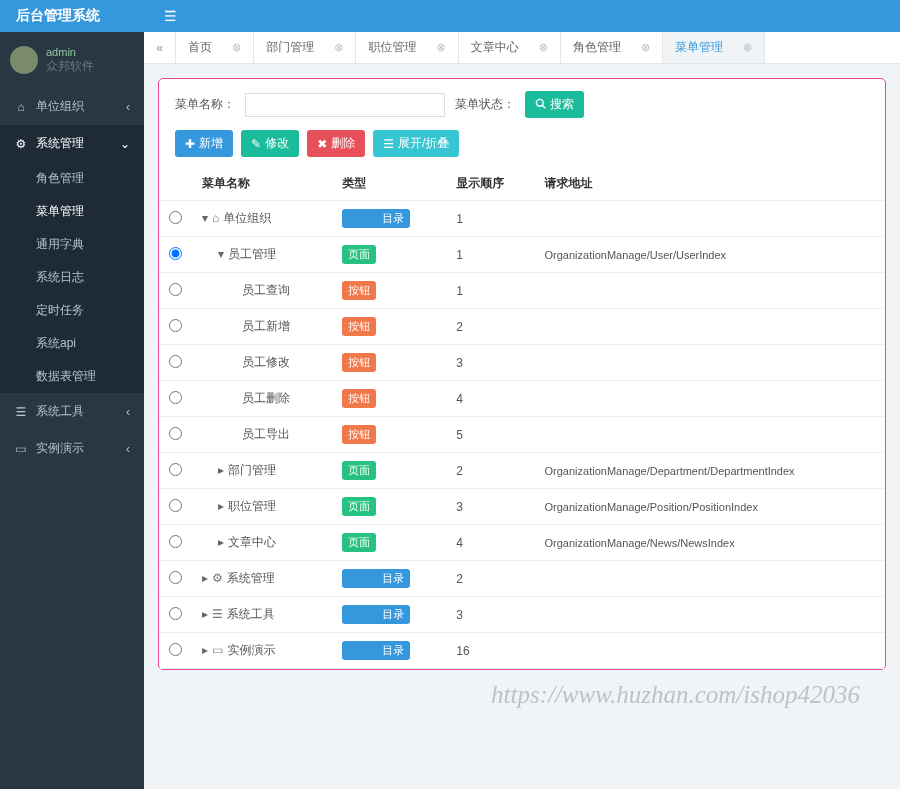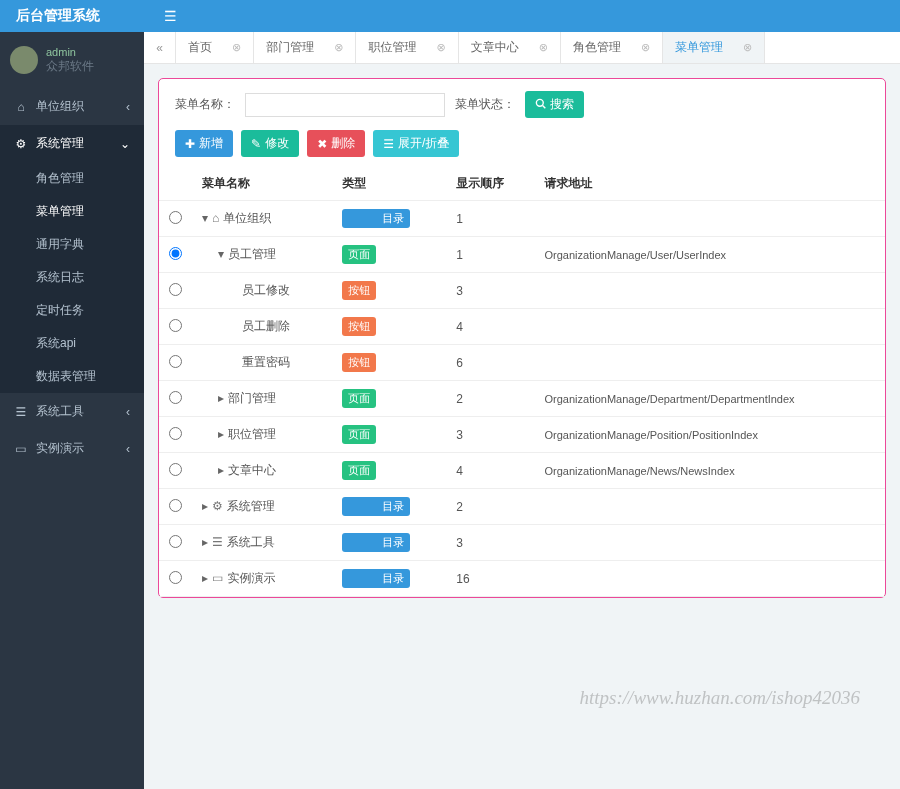--- a/index.html
+++ b/index.html
@@ -61,21 +61,21 @@
 .row-icon { margin-right: 4px; color: #777; }
 .badge { display: inline-block; padding: 2px 6px; border-radius: 3px; color: #fff; font-size: 11px; }
 .badge-blue { background: #3598dc; padding-left: 40px; }
 .badge-green { background: #26c281; }
 .badge-orange { background: #f2784b; }
 .radio-cell { width: 26px; text-align: center; }
 input[type=radio] { cursor: pointer; }
 
 .url-col { color: #555; font-size: 11px; }
 
-.watermark { position: absolute; bottom: 80px; right: 40px; color: rgba(100,100,100,0.35); font-style: italic; font-size: 19px; font-family: Georgia, serif; pointer-events: none; }
+.watermark { position: absolute; bottom: 80px; right: 40px; color: rgba(100,100,100,0.35); font-style: italic; font-size: 25px; font-family: Georgia, serif; pointer-events: none; }
 </style>
 </head>
 <body>
 
 <div class="header">
   <div class="app-title">后台管理系统</div>
   <div class="hamburger">☰</div>
 </div>
 
 <div class="layout">
@@ -213,37 +213,51 @@
               </tr>
               <tr>
                 <td class="radio-cell"><input type="radio" name="rowsel" checked="" style=""></td>
                 <td class="tree-cell"><span class="indent-1"><span class="caret">▾</span><span>员工管理</span></span></td>
                 <td><span class="badge badge-green">页面</span></td>
                 <td>1</td>
                 <td class="url-col">OrganizationManage/User/UserIndex</td>
               </tr>
               <tr>
                 <td class="radio-cell"><input type="radio" name="rowsel" style=""></td>
+                <td class="tree-cell"><span class="indent-2"><span>员工查询</span></span></td>
+                <td><span class="badge badge-orange">按钮</span></td>
+                <td>1</td>
+                <td class="url-col"></td>
+              </tr>
+              <tr>
+                <td class="radio-cell"><input type="radio" name="rowsel" style=""></td>
+                <td class="tree-cell"><span class="indent-2"><span>员工新增</span></span></td>
+                <td><span class="badge badge-orange">按钮</span></td>
+                <td>2</td>
+                <td class="url-col"></td>
+              </tr>
+              <tr>
+                <td class="radio-cell"><input type="radio" name="rowsel" style=""></td>
                 <td class="tree-cell"><span class="indent-2"><span>员工修改</span></span></td>
                 <td><span class="badge badge-orange">按钮</span></td>
                 <td>3</td>
                 <td class="url-col"></td>
               </tr>
               <tr>
                 <td class="radio-cell"><input type="radio" name="rowsel" style=""></td>
                 <td class="tree-cell"><span class="indent-2"><span>员工删除</span></span></td>
                 <td><span class="badge badge-orange">按钮</span></td>
                 <td>4</td>
                 <td class="url-col"></td>
               </tr>
               <tr>
                 <td class="radio-cell"><input type="radio" name="rowsel" style=""></td>
-                <td class="tree-cell"><span class="indent-2"><span>重置密码</span></span></td>
-                <td><span class="badge badge-orange">按钮</span></td>
-                <td>6</td>
+                <td class="tree-cell"><span class="indent-2"><span>员工导出</span></span></td>
+                <td><span class="badge badge-orange">按钮</span></td>
+                <td>5</td>
                 <td class="url-col"></td>
               </tr>
               <tr>
                 <td class="radio-cell"><input type="radio" name="rowsel" style=""></td>
                 <td class="tree-cell"><span class="indent-1"><span class="caret">▸</span><span>部门管理</span></span></td>
                 <td><span class="badge badge-green">页面</span></td>
                 <td>2</td>
                 <td class="url-col">OrganizationManage/Department/DepartmentIndex</td>
               </tr>
               <tr>

